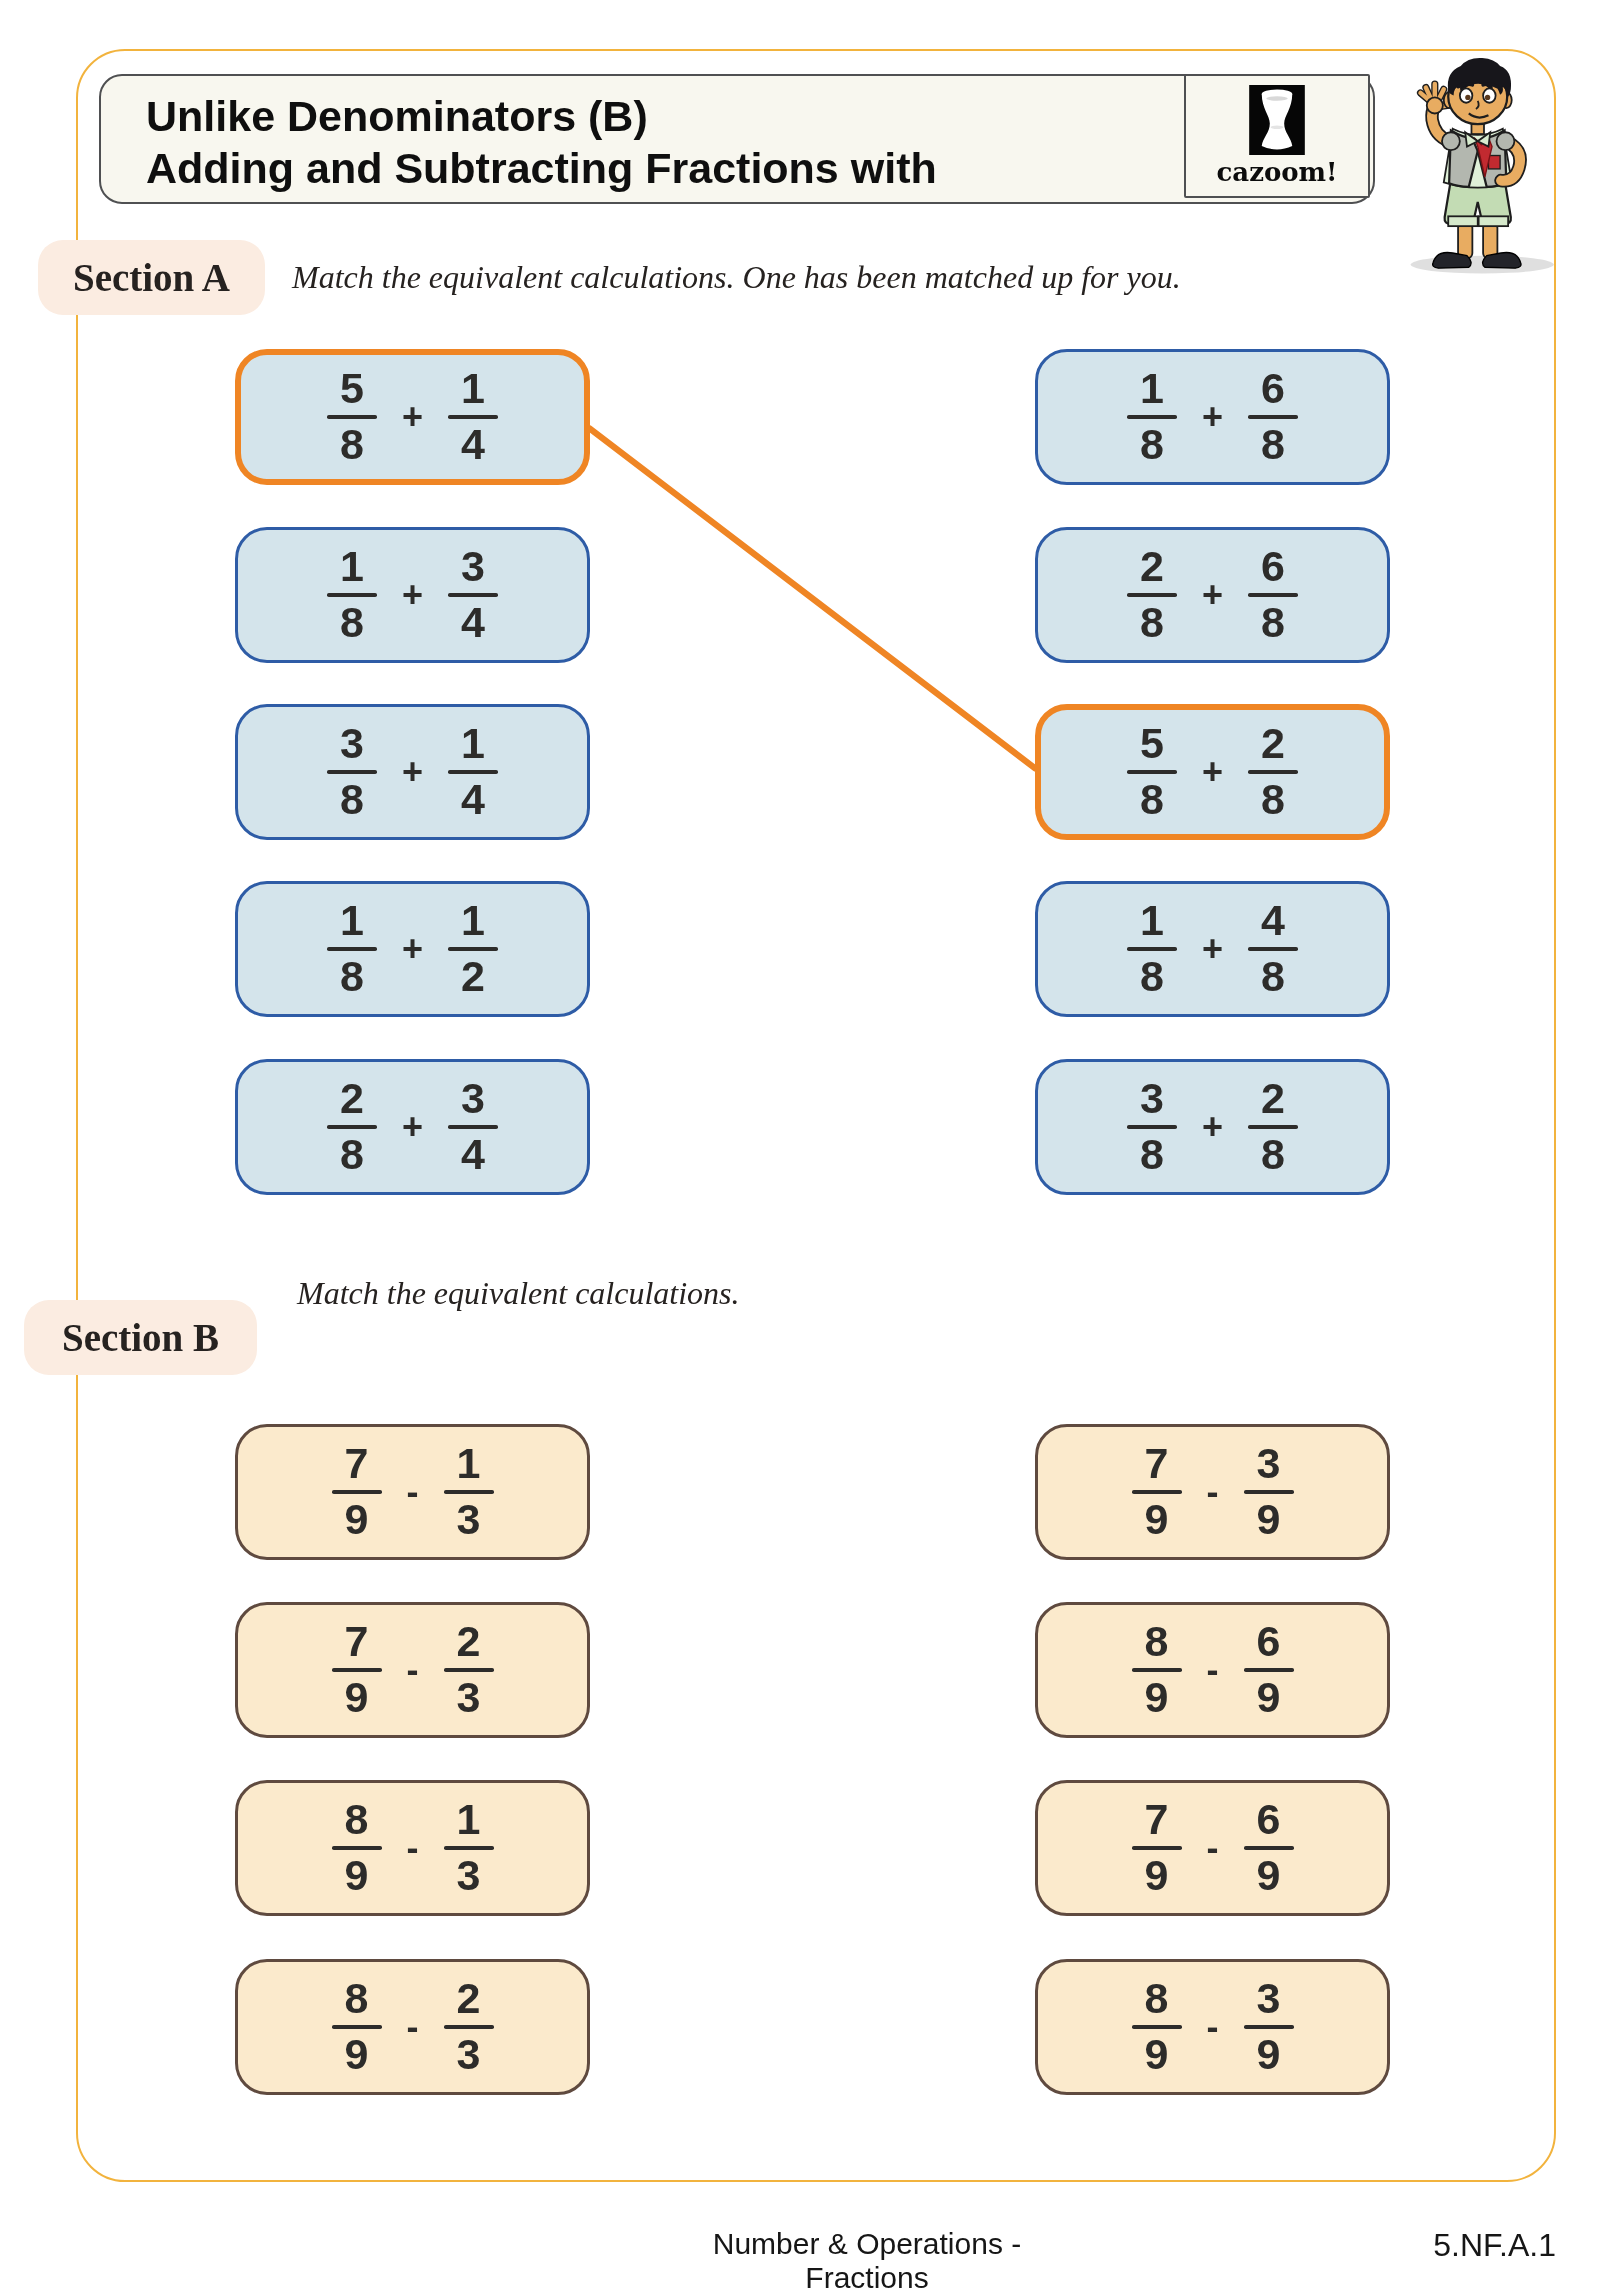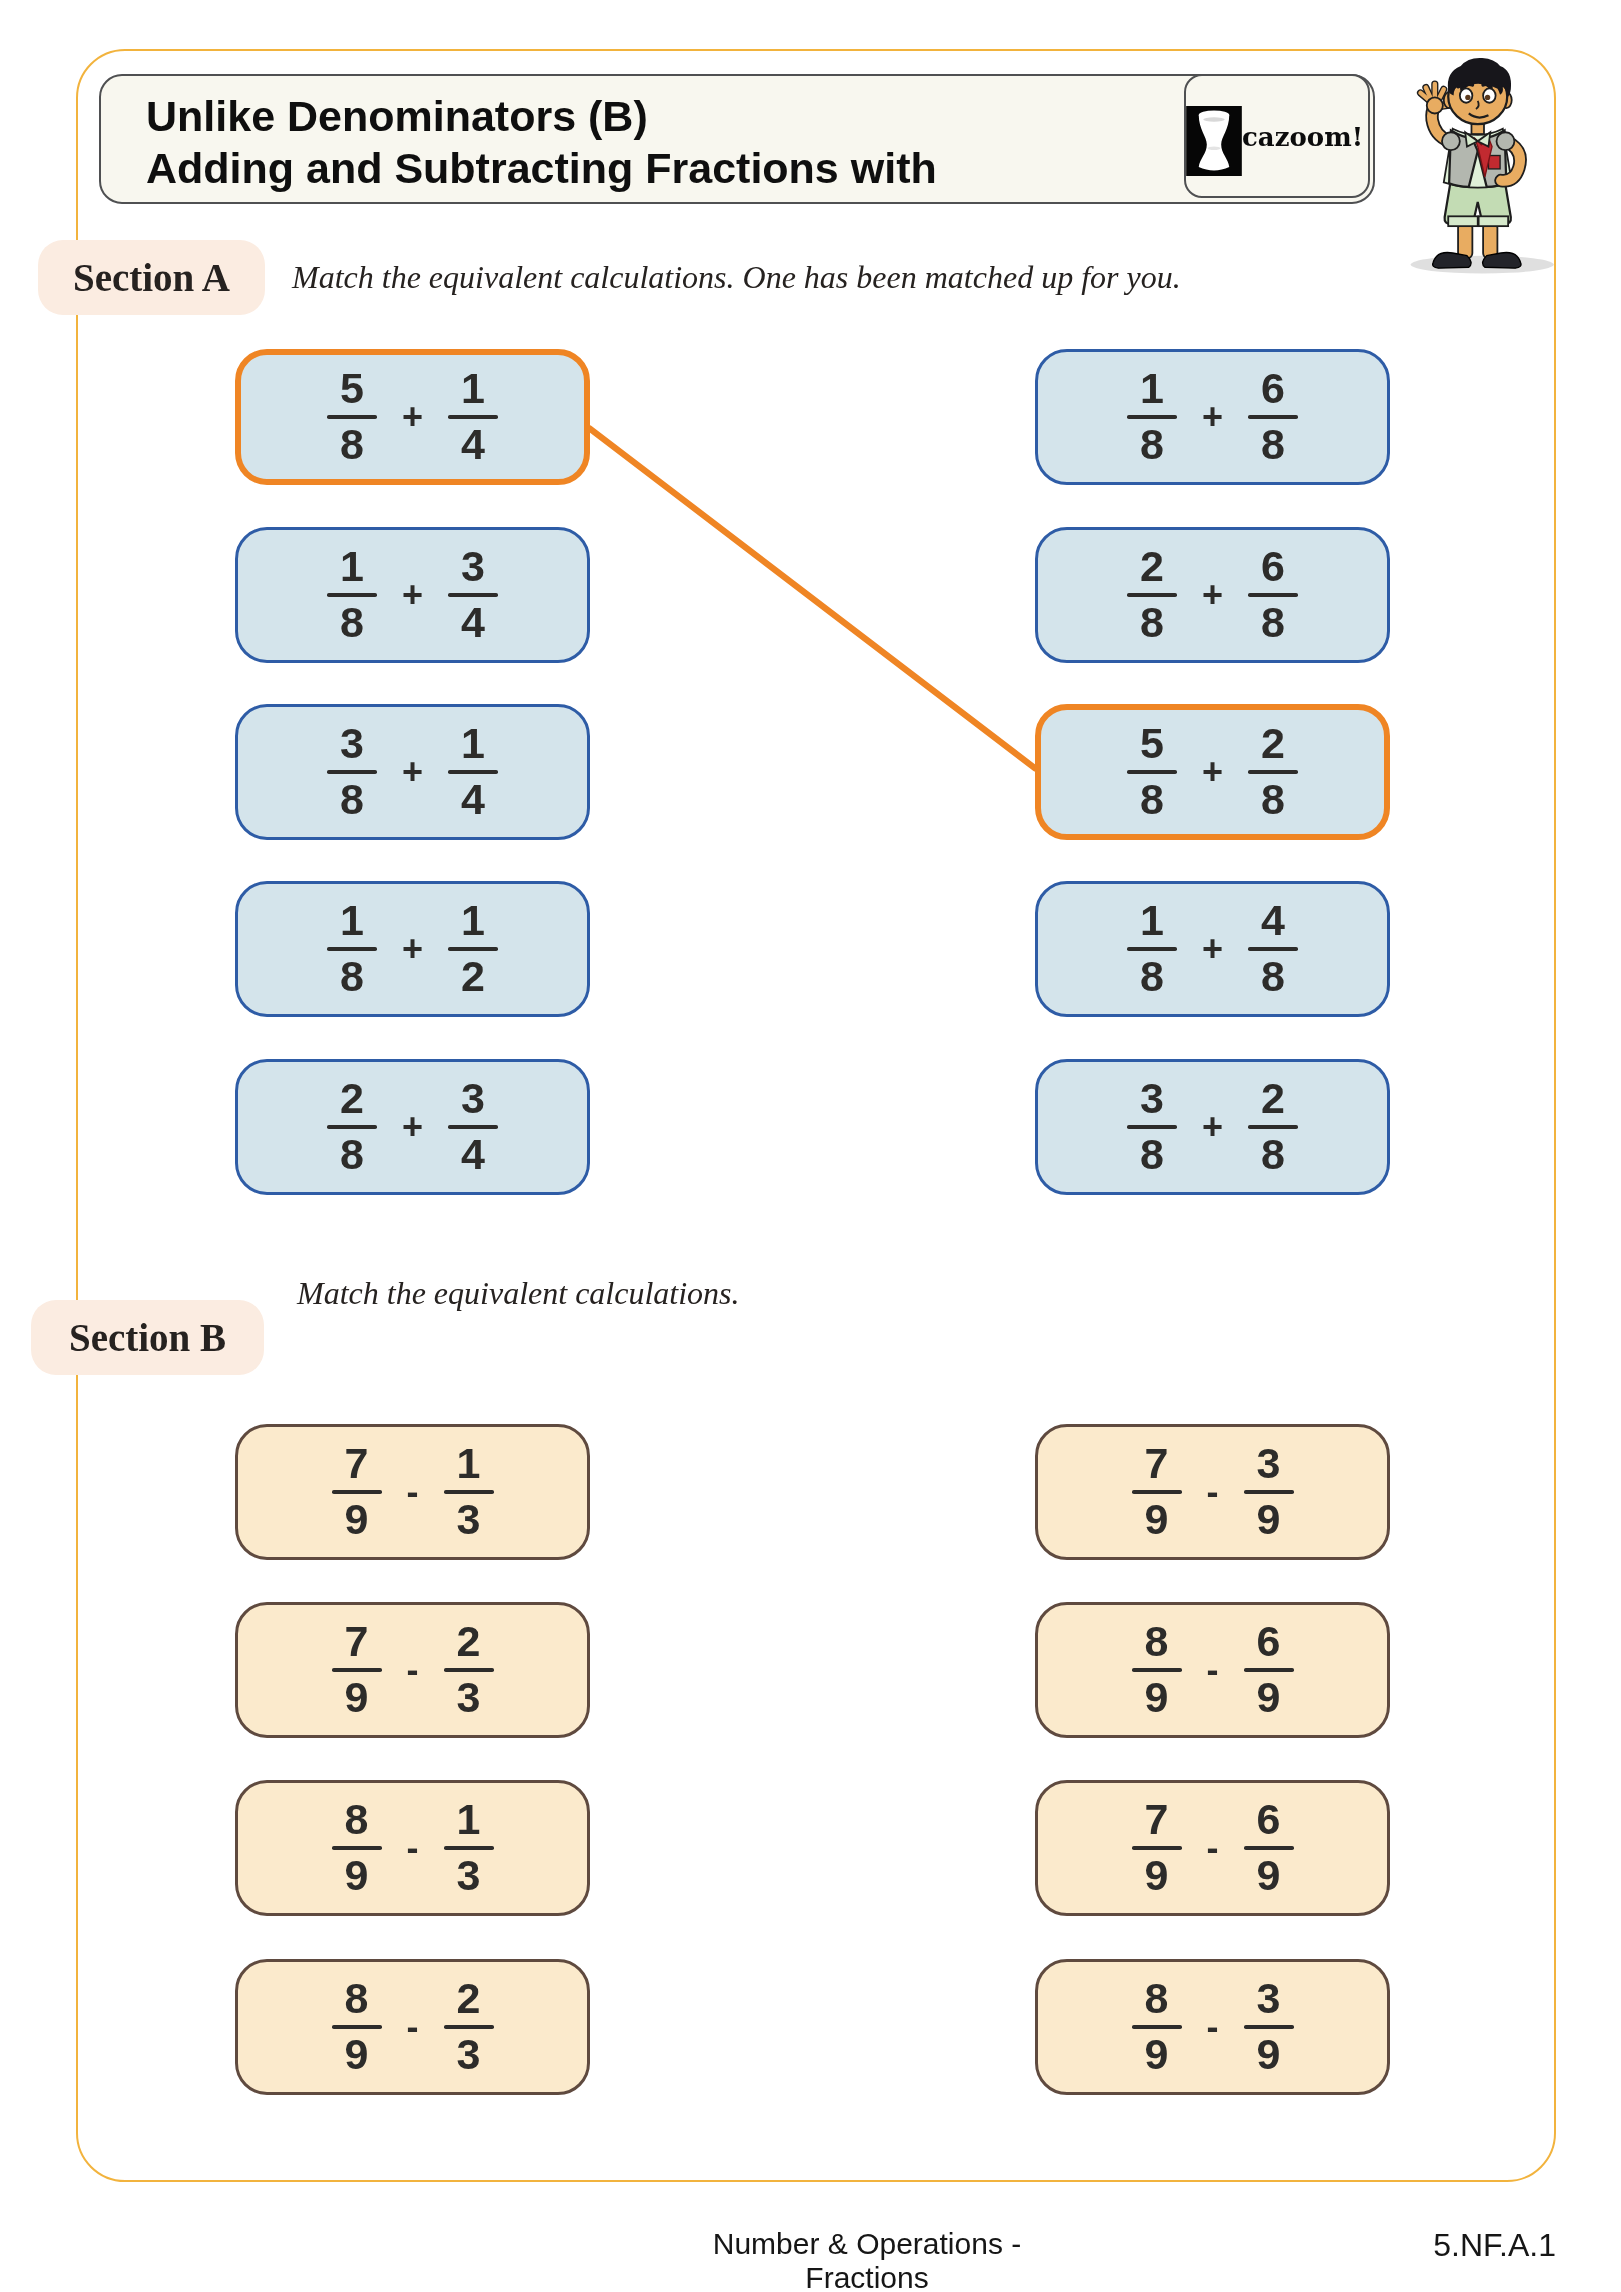--- a/index.html
+++ b/index.html
@@ -5,32 +5,32 @@
   html,body{margin:0;padding:0;background:#ffffff;}
   #sheet{position:relative;width:1622px;height:2293px;background:#ffffff;overflow:hidden;
          font-family:"Liberation Sans",sans-serif;}
   .page-border{position:absolute;left:76px;top:49px;width:1480px;height:2133px;
          border:2.7px solid #F2B33D;border-radius:49px;box-sizing:border-box;}
   .title-box{position:absolute;left:99px;top:74px;width:1276px;height:130px;
          background:#F8F7EF;border:2.7px solid #4F5052;border-radius:23px;box-sizing:border-box;}
   .title-text{position:absolute;left:45px;top:14.3px;font-size:43px;font-weight:bold;
          color:#0f0f0f;line-height:52px;letter-spacing:0;}
   .logo-box{position:absolute;left:1184px;top:74px;width:186px;height:124px;
-         background:#F8F7EF;border:2.7px solid #4F5052;border-radius:18px;box-sizing:border-box;
-         display:flex;flex-direction:row;align-items:center;justify-content:flex-start;}
+         background:#F8F7EF;border:2.7px solid #4F5052;border-radius:2px;box-sizing:border-box;
+         display:flex;flex-direction:column;align-items:center;justify-content:flex-start;}
   .logo-vase{margin-top:9px;}
   .logo-word{font-family:"DejaVu Serif",serif;font-weight:bold;font-size:26px;color:#0c0c0c;
          margin-top:1.8px;letter-spacing:0;}
   .mascot{position:absolute;left:1379px;top:50px;width:193px;height:228px;}
   .section-label{position:absolute;background:#FBECE1;border-radius:25px;
          display:flex;align-items:center;justify-content:center;
          font-family:"Liberation Serif",serif;font-weight:bold;
          font-size:39px;color:#262220;}
   .label-a{left:38px;top:240px;width:227px;height:75px;}
-  .label-b{left:31px;top:1300px;width:233px;height:75px;}
+  .label-b{left:24px;top:1300px;width:233px;height:75px;}
   .instruction{position:absolute;font-family:"Liberation Serif",serif;font-style:italic;
          font-size:32px;color:#262220;line-height:39px;}
   .instr-a{left:292px;top:258px;}
   .instr-b{left:297px;top:1274px;}
   .box{position:absolute;display:flex;align-items:center;justify-content:center;
          box-sizing:border-box;}
   .box.blue{background:#D4E4EB;border:3.6px solid #2E5CA6;border-radius:32px;}
   .box.cream{background:#FBEACC;border:3.6px solid #5F4A3F;border-radius:32px;}
   .box.matched{border:6.3px solid #EF8524;}
   .frac{display:inline-flex;flex-direction:column;align-items:center;min-width:50px;}

